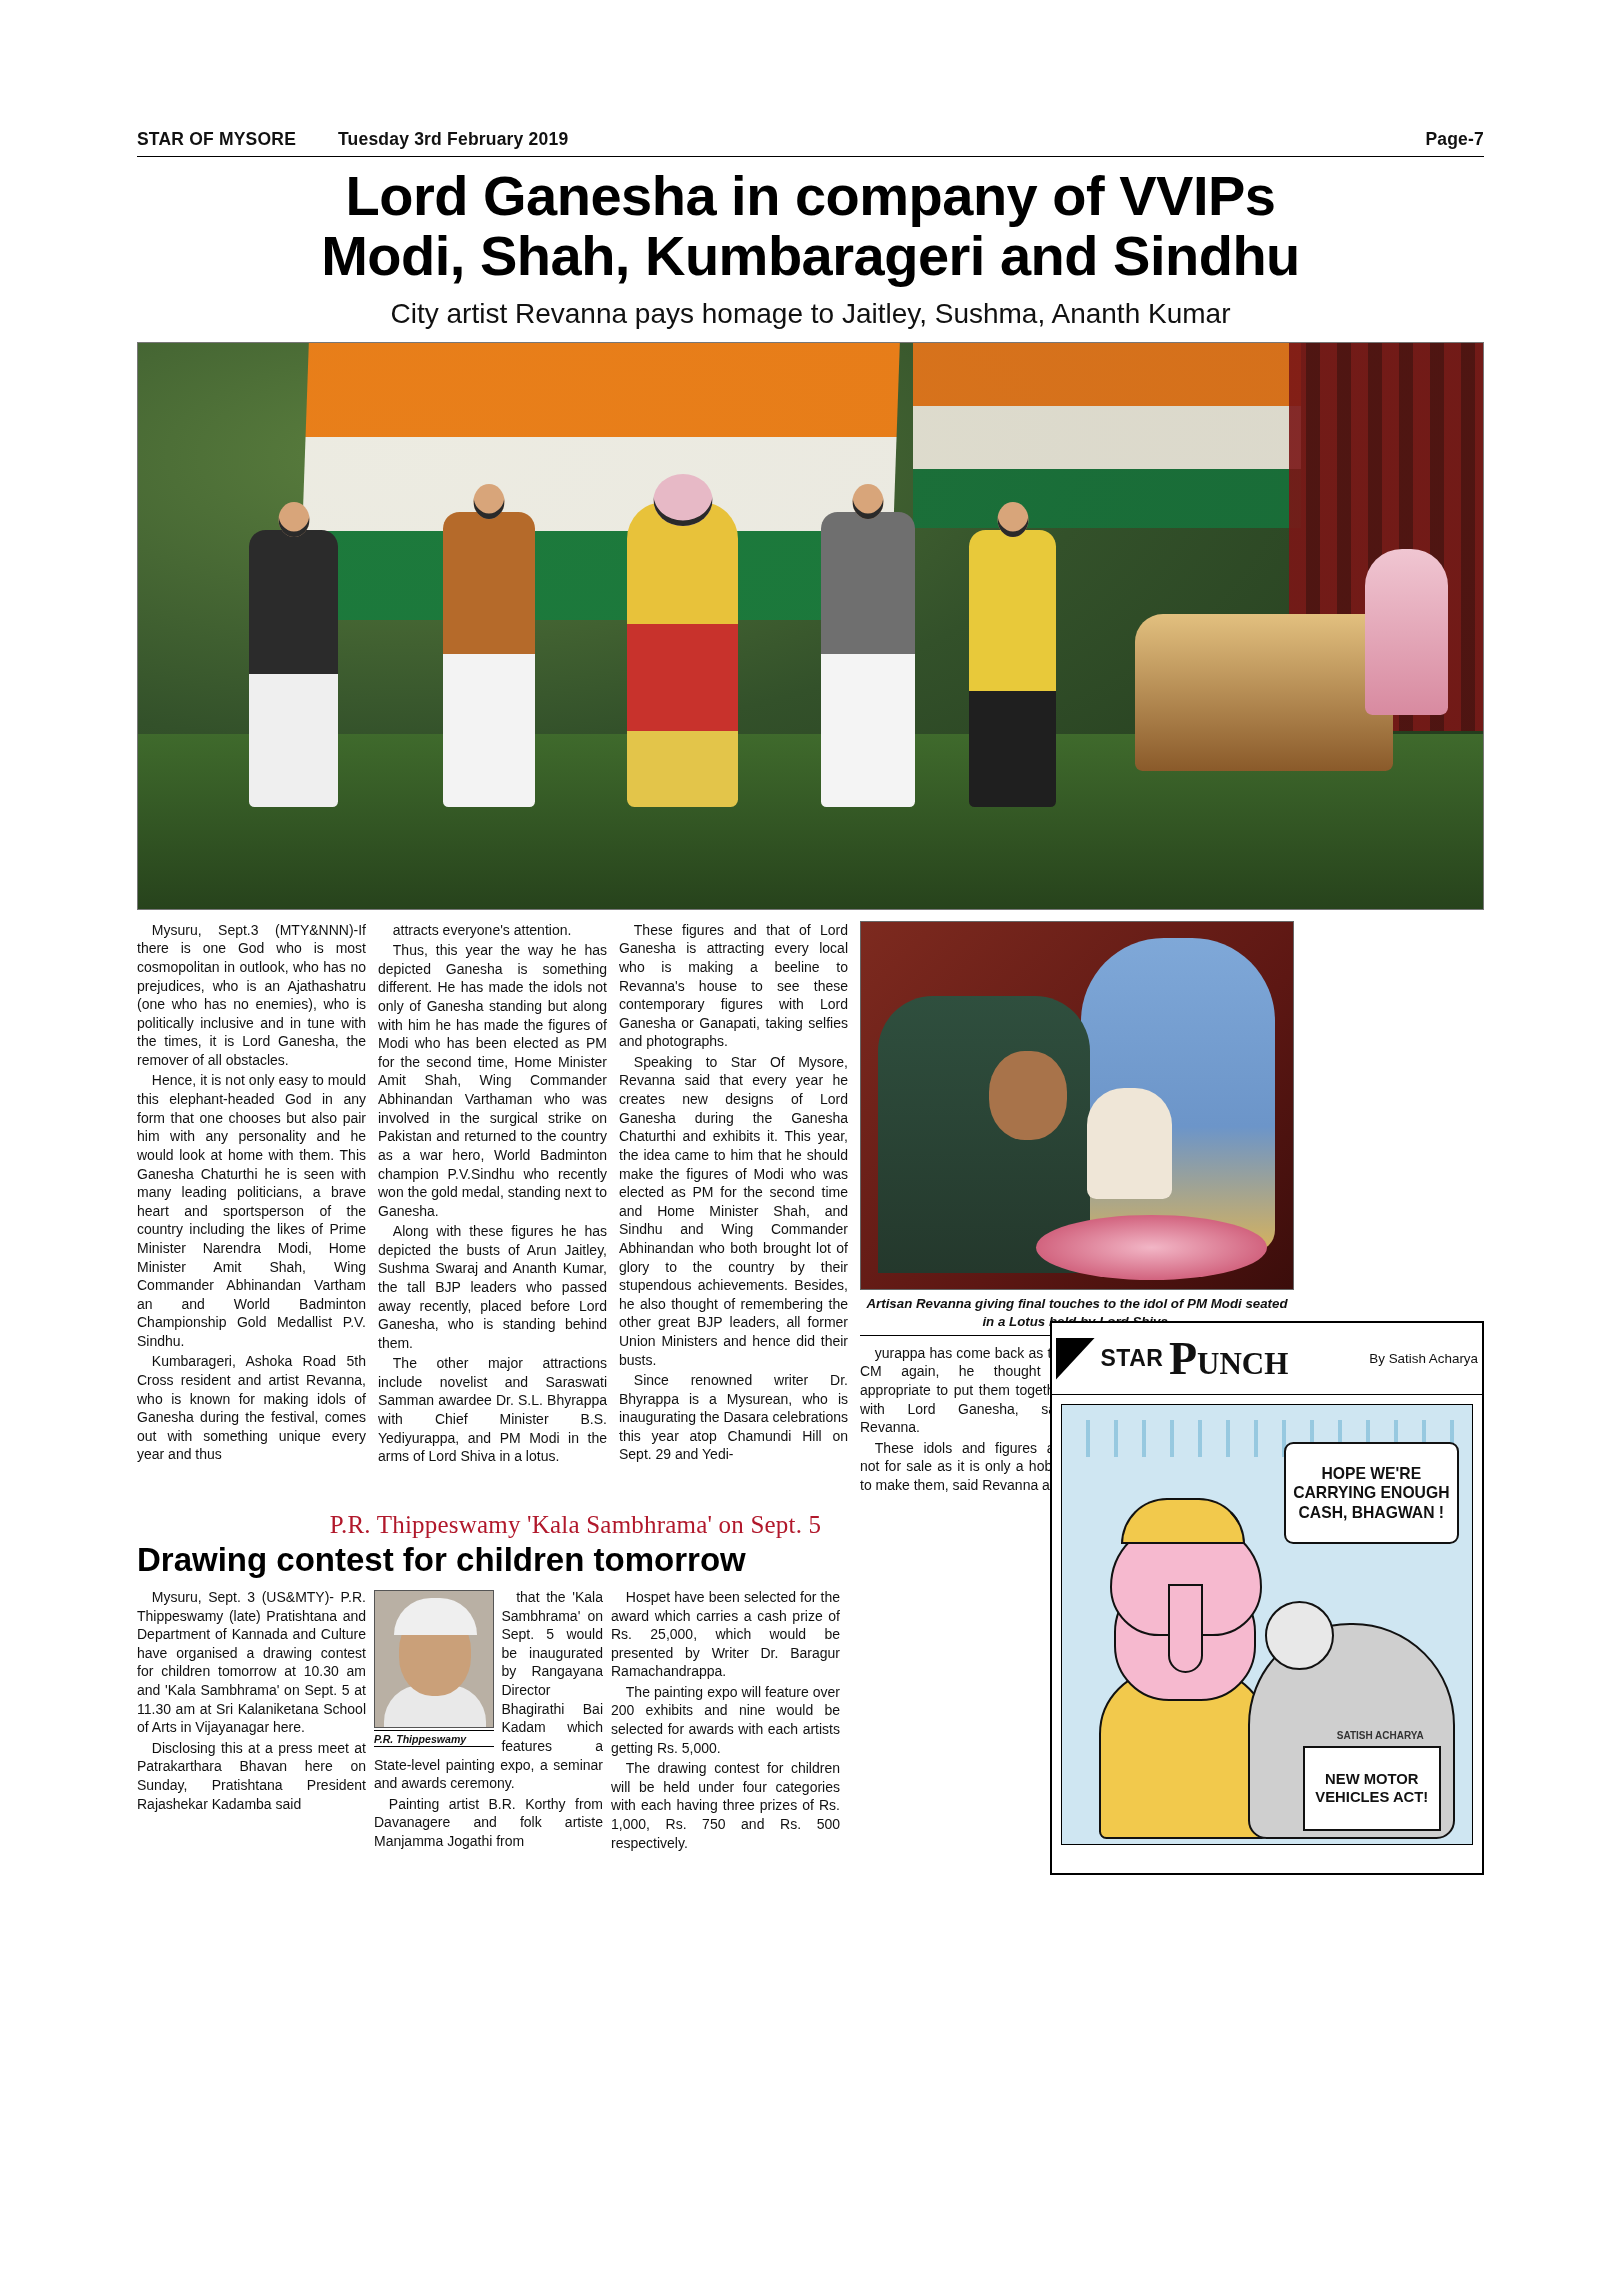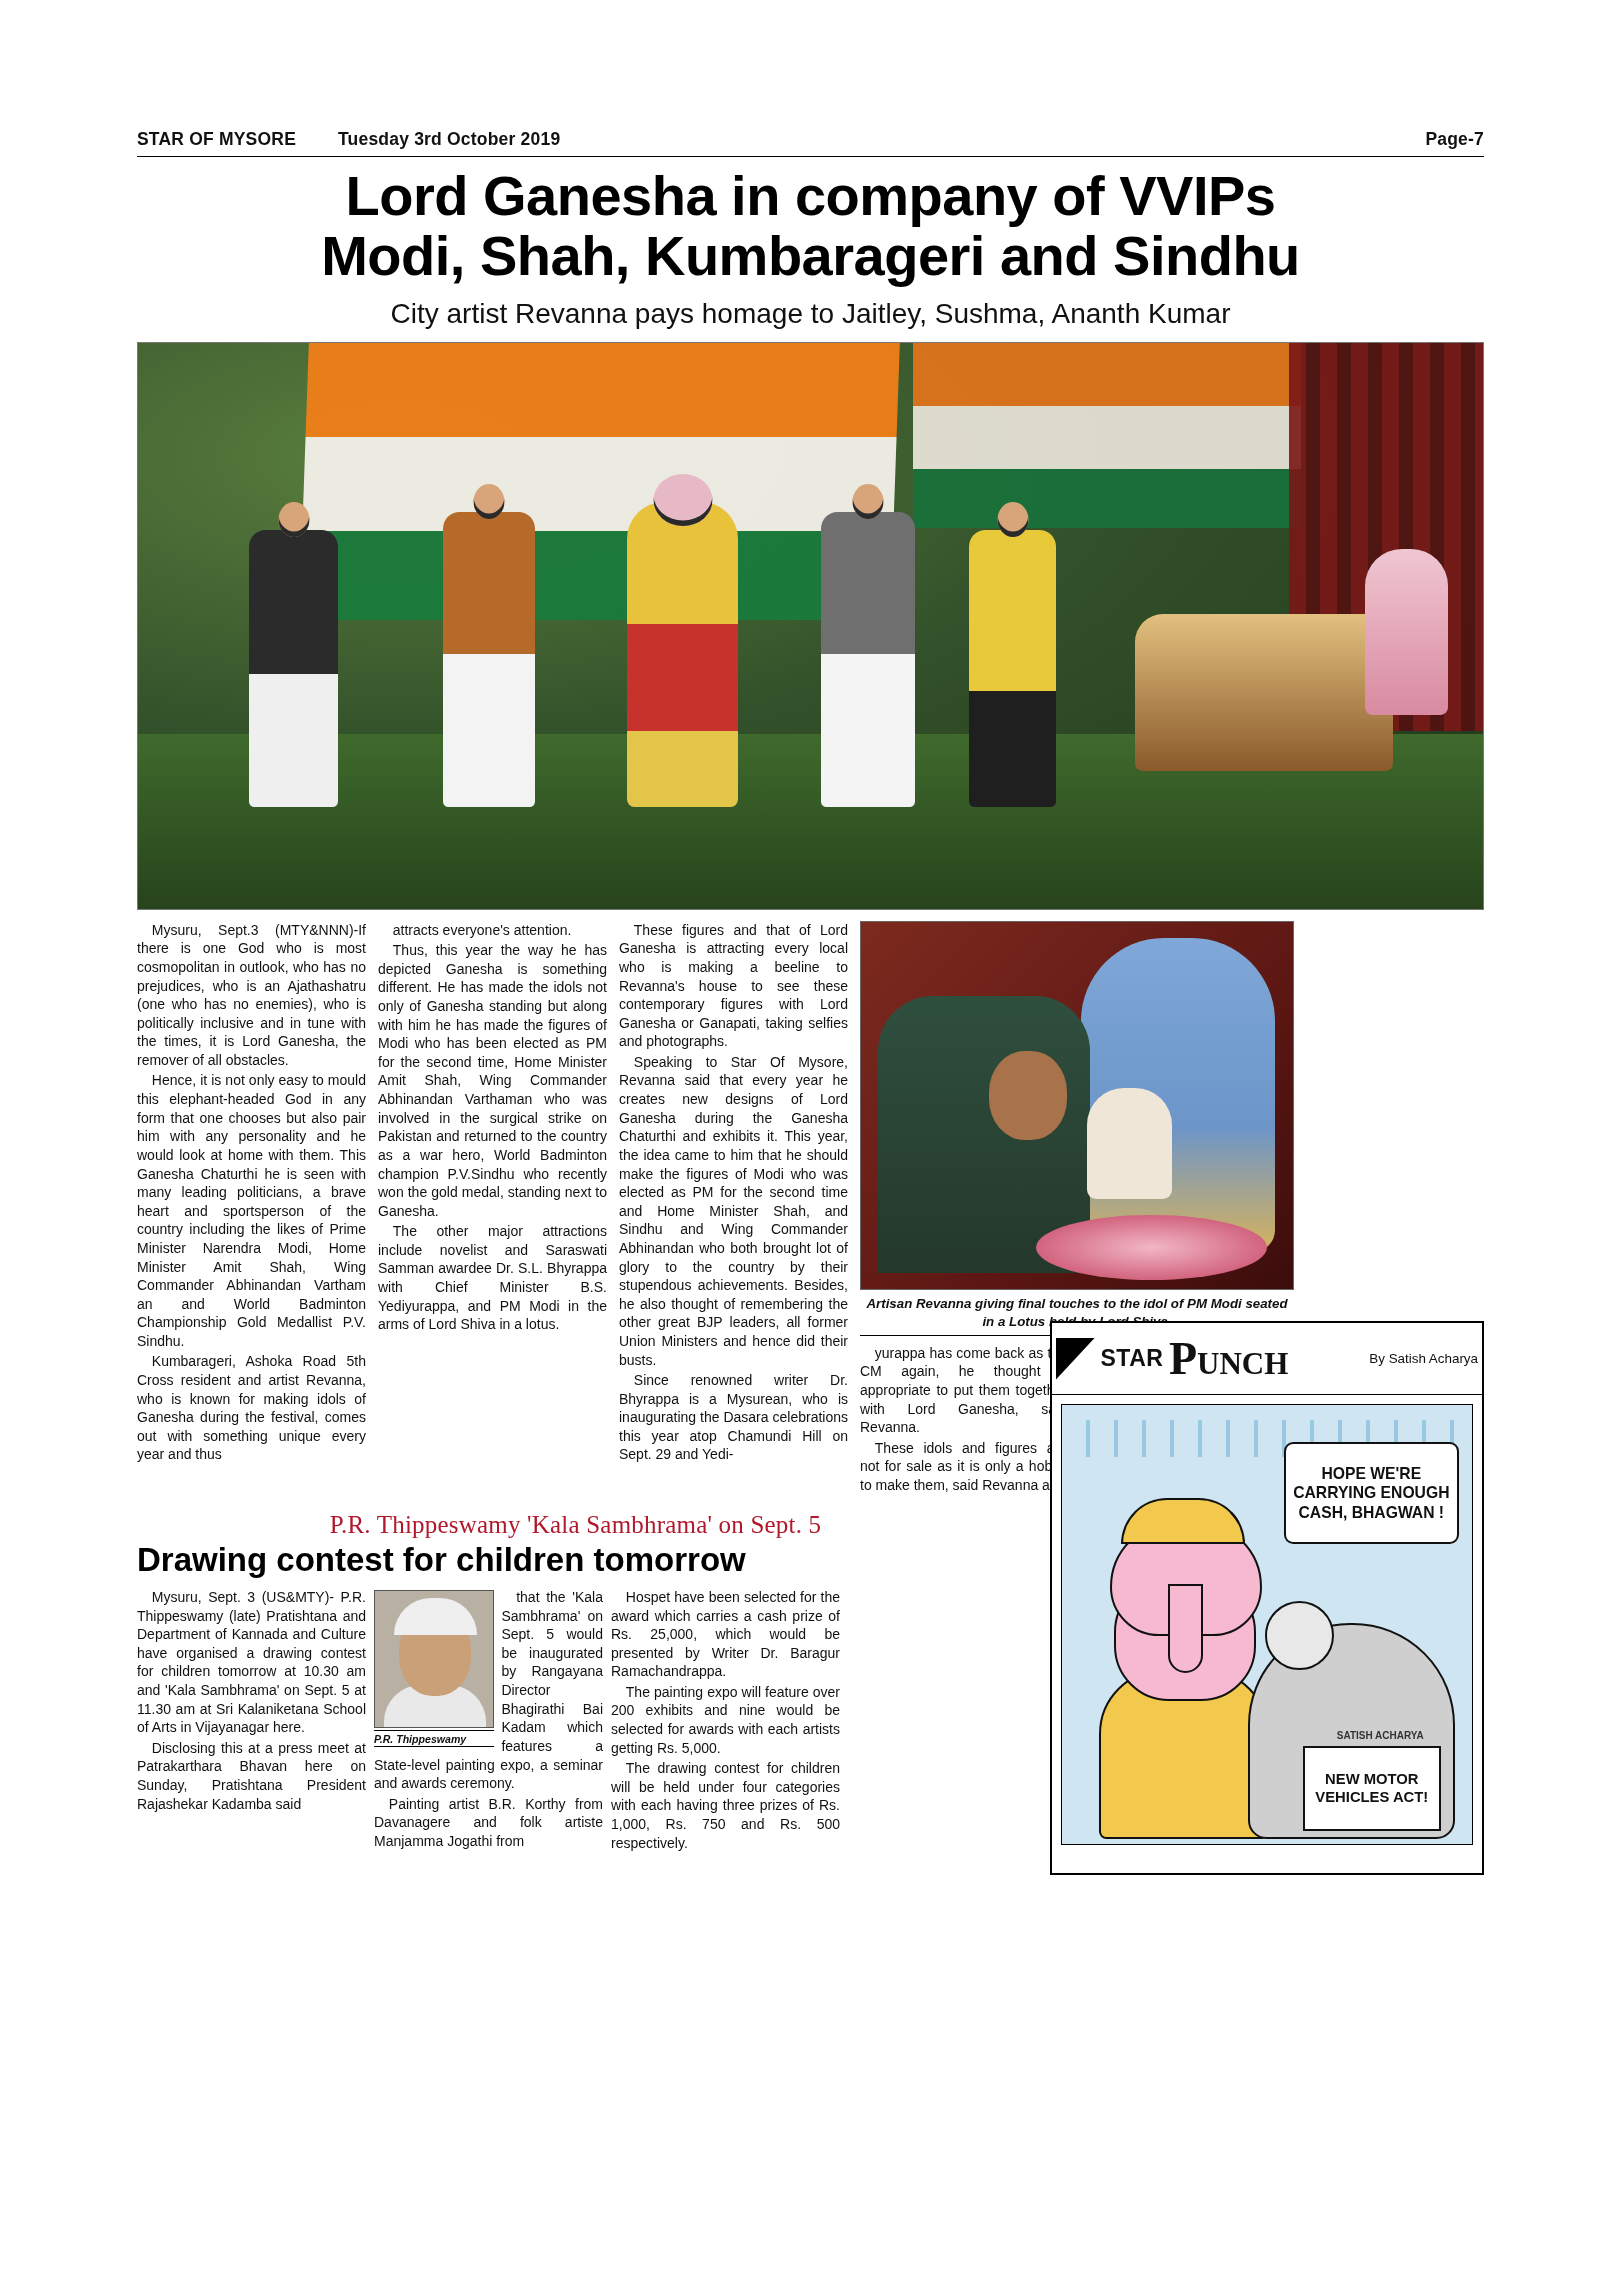--- a/index.html
+++ b/index.html
@@ -346,21 +346,21 @@
     line-height: 1.1;
   }
 </style>
 </head>
 <body>
 
 <div class="page">
 
   <div class="masthead">
     <div class="mh-name">STAR OF MYSORE</div>
-    <div class="mh-date">Tuesday 3rd October 2019</div>
+    <div class="mh-date">Tuesday 3rd February 2019</div>
     <div class="mh-page">Page-7</div>
   </div>
   <div class="rule-top"></div>
 
   <div class="headline">Lord Ganesha in company of VVIPs</div>
   <div class="headline">Modi, Shah, Kumbarageri and Sindhu</div>
   <div class="subhead">City artist Revanna pays homage to Jaitley, Sushma, Ananth Kumar</div>
 
   <div class="main-photo">
     <div class="mp-bg"></div>
@@ -391,20 +391,21 @@
   <div class="cols">
     <div class="col">
       <p class="first">Mysuru, Sept.3 (MTY&amp;NNN)-If there is one God who is most cosmopolitan in outlook, who has no prejudices, who is an Ajathashatru (one who has no enemies), who is politically inclusive and in tune with the times, it is Lord Ganesha, the remover of all obstacles.</p>
       <p>Hence, it is not only easy to mould this elephant-headed God in any form that one chooses but also pair him with any personality and he would look at home with them. This Ganesha Chaturthi he is seen with many leading politicians, a brave heart and sportsperson of the country including the likes of Prime Minister Narendra Modi, Home Minister Amit Shah, Wing Commander Abhinandan Vartham an and World Badminton Championship Gold Medallist P.V. Sindhu.</p>
       <p>Kumbarageri, Ashoka Road 5th Cross resident and artist Revanna, who is known for making idols of Ganesha during the festival, comes out with something unique every year and thus</p>
     </div>
 
     <div class="col">
       <p class="first">attracts everyone's attention.</p>
       <p>Thus, this year the way he has depicted Ganesha is something different. He has made the idols not only of Ganesha standing but along with him he has made the figures of Modi who has been elected as PM for the second time, Home Minister Amit Shah, Wing Commander Abhinandan Varthaman who was involved in the surgical strike on Pakistan and returned to the country as a war hero, World Badminton champion P.V.Sindhu who recently won the gold medal, standing next to Ganesha.</p>
+      <p>Along with these figures he has depicted the busts of Arun Jaitley, Sushma Swaraj and Ananth Kumar, the tall BJP leaders who passed away recently, placed before Lord Ganesha, who is standing behind them.</p>
       <p>The other major attractions include novelist and Saraswati Samman awardee Dr. S.L. Bhyrappa with Chief Minister B.S. Yediyurappa, and PM Modi in the arms of Lord Shiva in a lotus.</p>
     </div>
 
     <div class="col">
       <p class="first">These figures and that of Lord Ganesha is attracting every local who is making a beeline to Revanna's house to see these contemporary figures with Lord Ganesha or Ganapati, taking selfies and photographs.</p>
       <p>Speaking to Star Of Mysore, Revanna said that every year he creates new designs of Lord Ganesha during the Ganesha Chaturthi and exhibits it. This year, the idea came to him that he should make the figures of Modi who was elected as PM for the second time and Home Minister Shah, and Sindhu and Wing Commander Abhinandan who both brought lot of glory to the country by their stupendous achievements. Besides, he also thought of remembering the other great BJP leaders, all former Union Ministers and hence did their busts.</p>
       <p>Since renowned writer Dr. Bhyrappa is a Mysurean, who is inaugurating the Dasara celebrations this year atop Chamundi Hill on Sept. 29 and Yedi-</p>
     </div>
 
     <div class="col-right-block">

